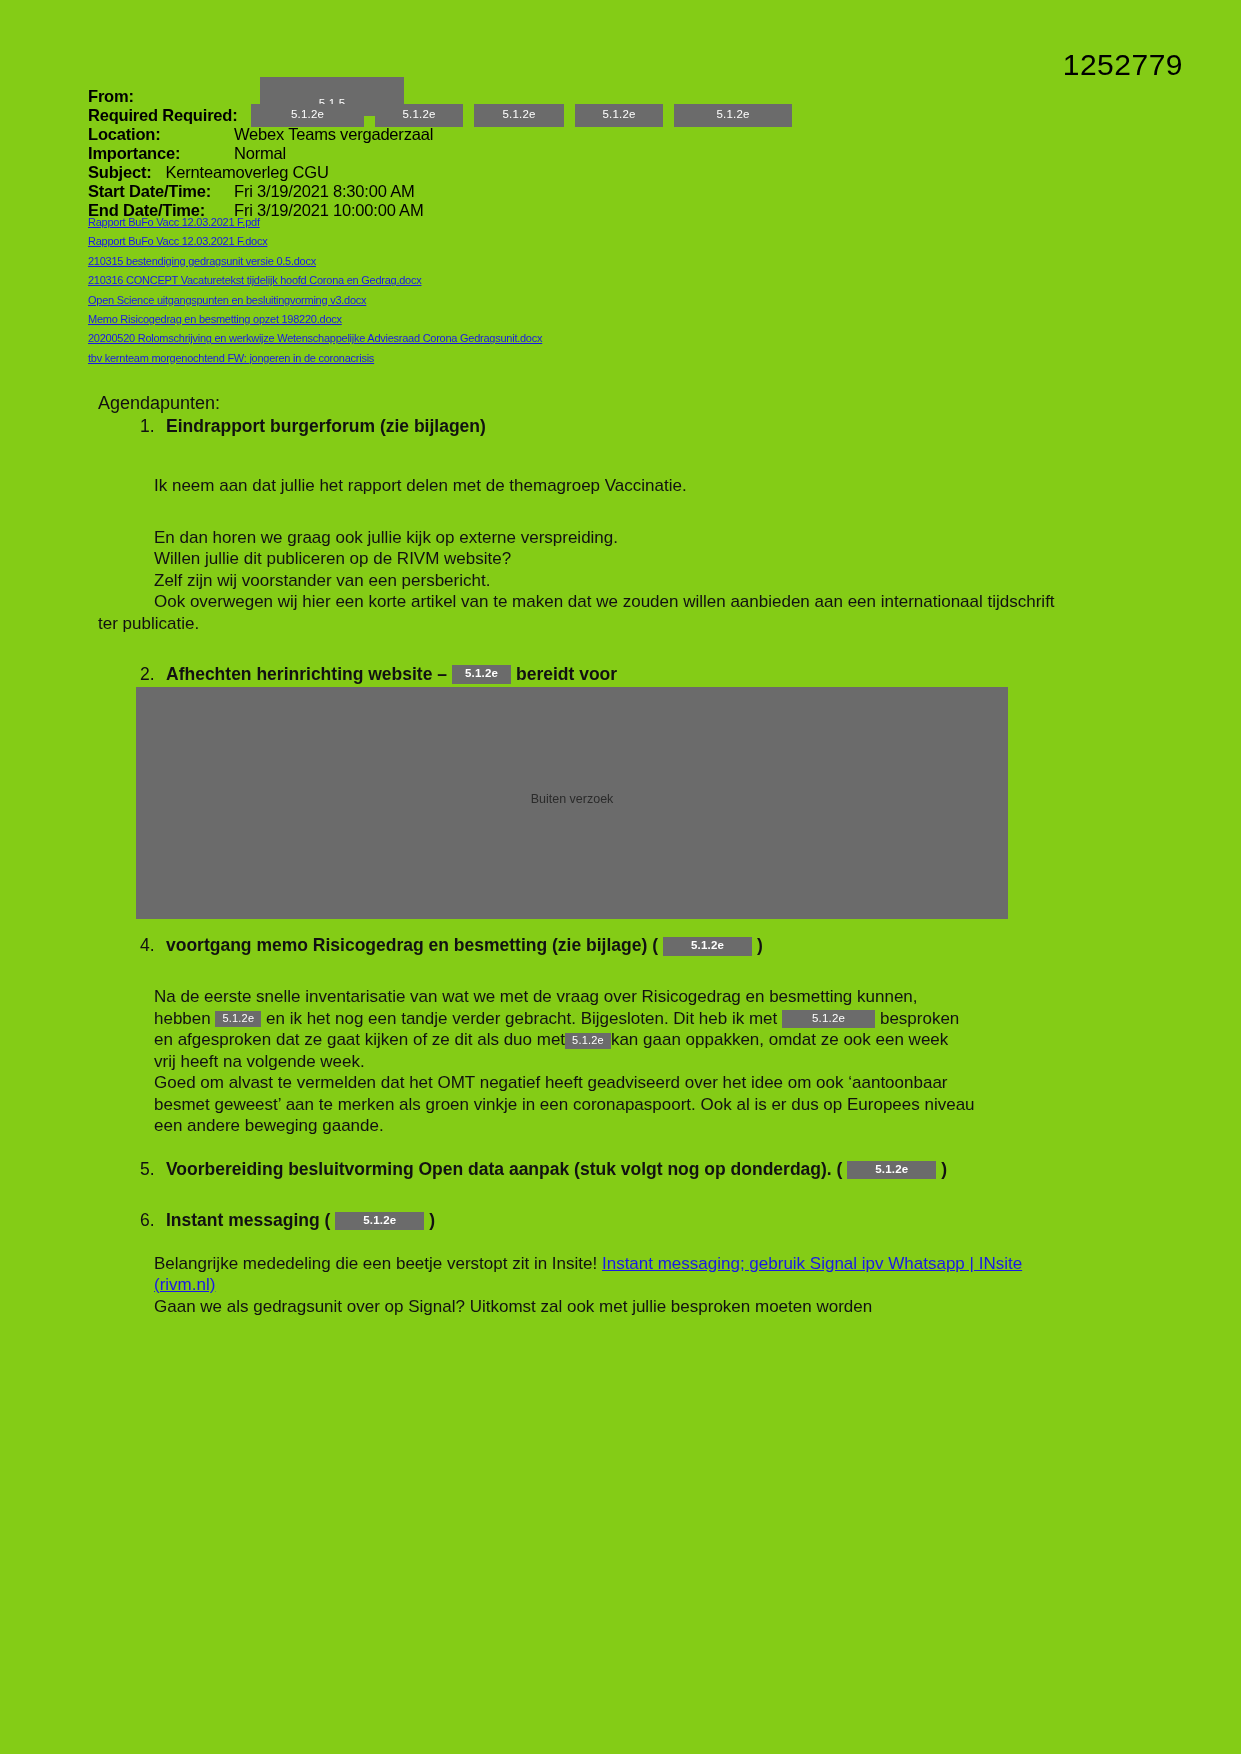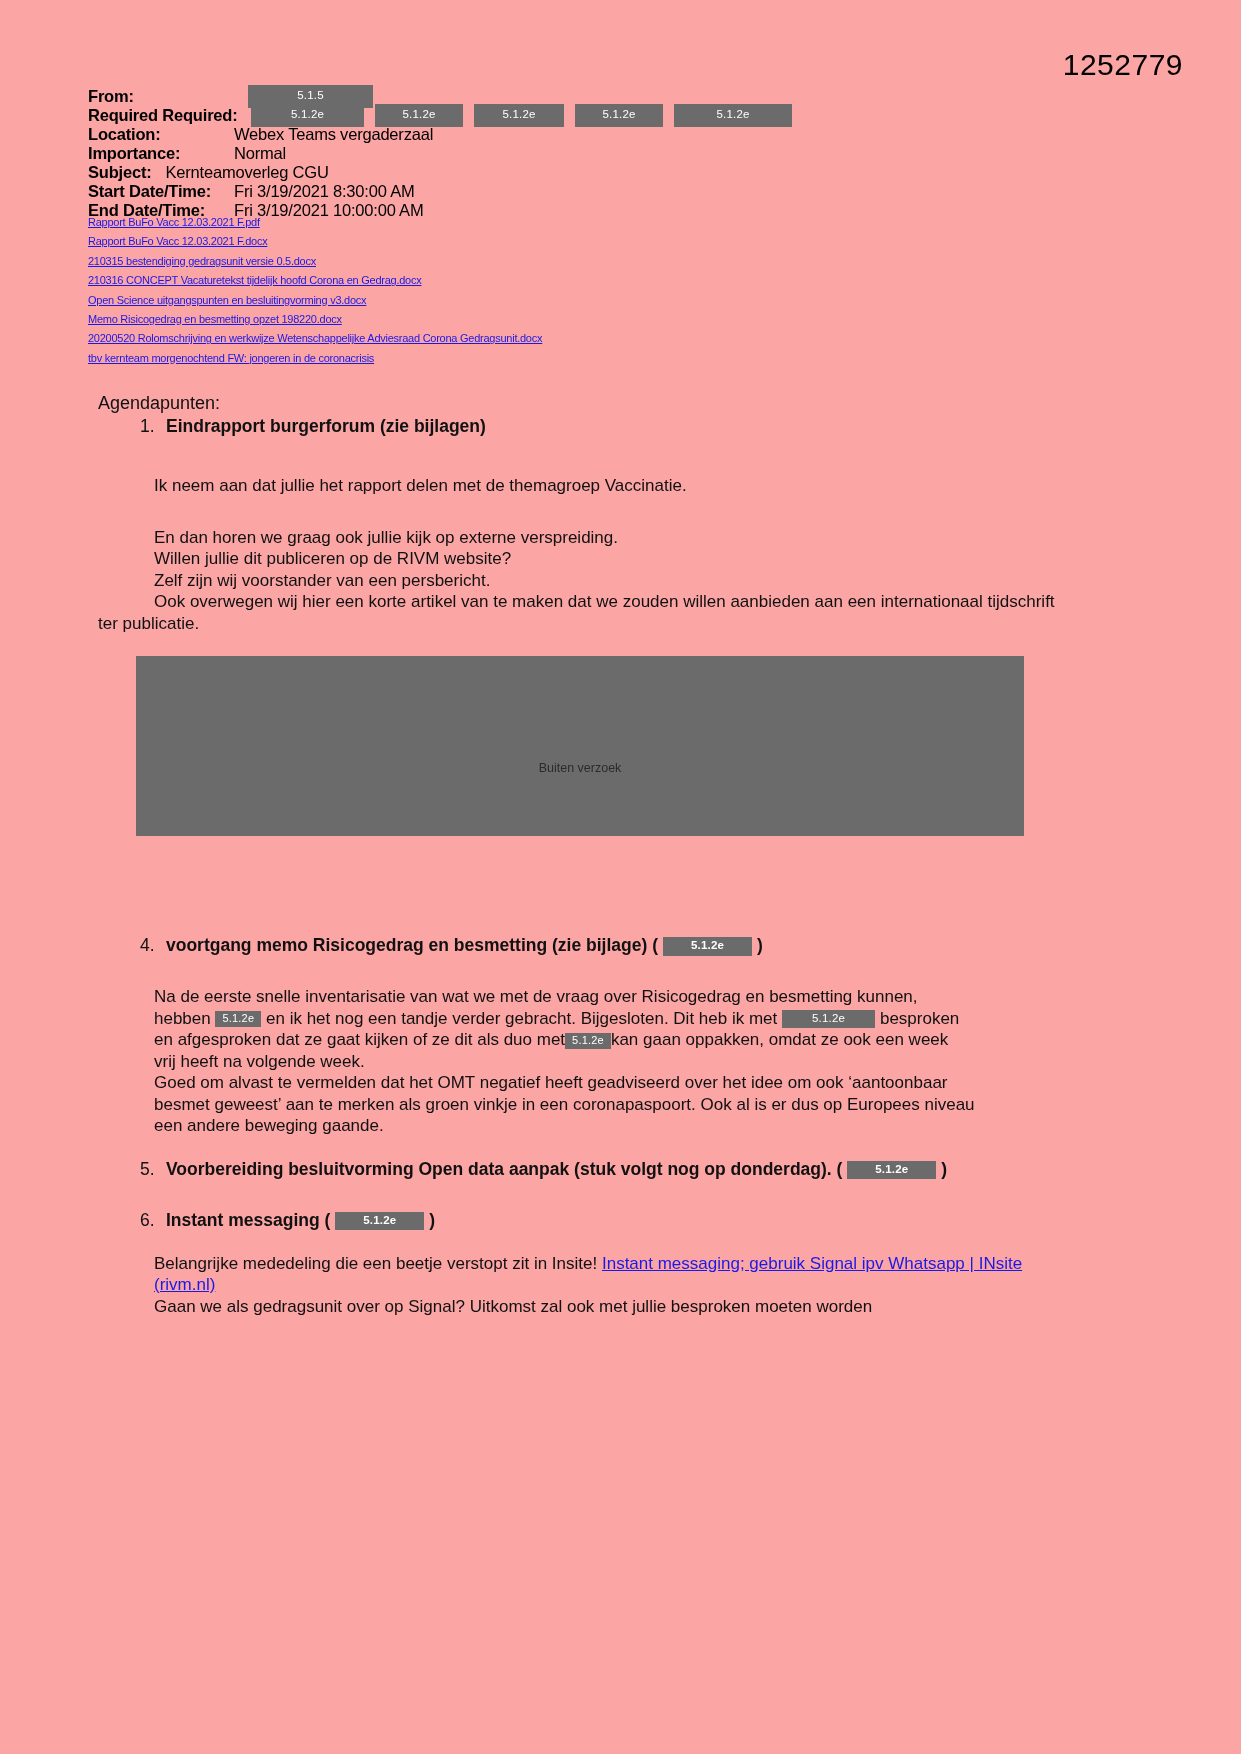--- a/index.html
+++ b/index.html
@@ -12,21 +12,21 @@
     height: 1754px;
     position: relative;
     font-family: "Liberation Sans", sans-serif;
     color: #000000;
     overflow: hidden;
   }
   .page {
     position: relative;
     width: 1241px;
     height: 1754px;
-    background: #fca5a5;
+    background: #84cc16;
   }
 
   
   .docnum {
     position: absolute;
     top: 48px;
     right: 58px;
     font-size: 30px;
     letter-spacing: 0.5px;
     font-family: "Liberation Sans", sans-serif;
@@ -66,21 +66,21 @@
     display: inline-block;
     background: #6b6b6b;
     color: #ffffff;
     text-align: center;
     font-size: 11.5px;
     line-height: 1;
     font-family: "Liberation Sans", sans-serif;
     vertical-align: middle;
     letter-spacing: 0.2px;
   }
-  .chip-from      { width: 125px; padding: 5px 0 6px; margin-left: 14px; }
+  .chip-from      { width: 144px; padding: 21px 0 6px; margin-left: 26px; }
   .chip-att       { padding: 5px 0 6px; }
   .att-wrap { display: flex; align-items: center; margin-left: 17px; }
   .att-wrap .sep { width: 11px; }
   .a1 { width: 113px; }
   .a2 { width: 88px; }
   .a3 { width: 90px; }
   .a4 { width: 88px; }
   .a5 { width: 118px; }
 
   .chip-inline {
@@ -142,25 +142,24 @@
   }
   .para.nohang { margin-left: 0; }
   .sp22 { height: 22px; }
   .sp30 { height: 30px; }
   .sp38 { height: 38px; }
 
   
   .imgblock {
     position: absolute;
     left: 136px;
-    top: 656px;
+    top: 687px;
     width: 872px;
-    height: 180px;
+    height: 232px;
     background: #6b6b6b;
-    padding-left: 16px;
   }
   .imgblock .caption {
     position: absolute;
     left: 0;
     right: 0;
     top: 105px;
     text-align: center;
     color: #2b2b2b;
     font-size: 12.5px;
     font-family: "Liberation Sans", sans-serif;

